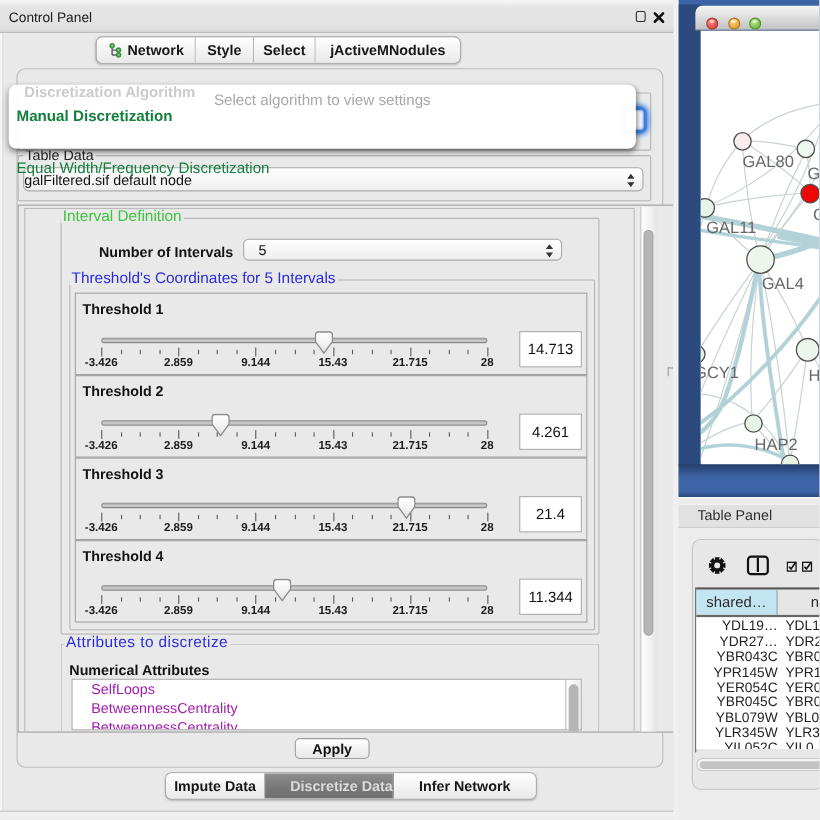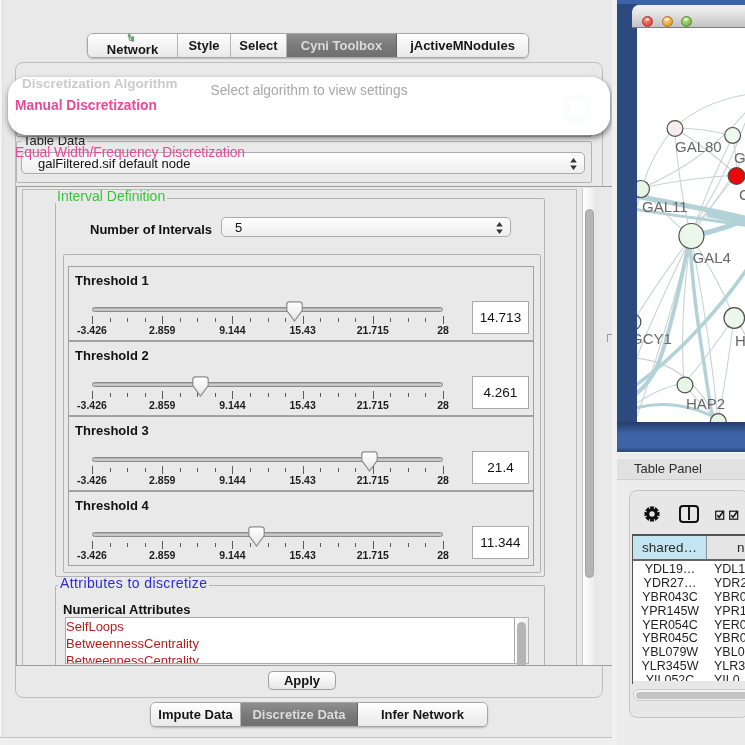--- a/index.html
+++ b/index.html
@@ -37,21 +37,21 @@
   .group-label{font-size:13px;background:#e9e9e9;padding:0 2px;line-height:13px;}
   
   #group-tabledata{left:16px;top:141px;width:574px;height:40px;}
   #label-tabledata{left:21px;top:134px;color:#222;}
   .combo{background:linear-gradient(#ffffff,#f7f7f7 45%,#eeeeee);
       border:1px solid #ababab;border-radius:5px;box-sizing:border-box;
       font-size:13px;color:#111;display:flex;align-items:center;
       box-shadow:inset 0 1px 0 rgba(255,255,255,.9);}
   .combo .arrows{position:absolute;right:7px;}
   #combo-tabledata{left:21px;top:152px;width:564px;height:22px;}
-  #combo-tabledata .txt{margin-left:16px;}
+  #combo-tabledata .txt{margin-left:0;}
   
   #scrollpane{left:16px;top:186px;width:651px;height:480px;border:1px solid #9e9e9e;
       box-sizing:border-box;overflow:hidden;background:#e9e9e9;}
   #sp-inner{left:5px;top:2px;width:555px;height:478px;border:1px solid #bababa;box-sizing:border-box;}
   #sp-vsb{left:565px;top:1px;width:14px;height:478px;
       background:linear-gradient(90deg,#ffffff,#f2f2f2 60%,#e4e4e4);border-left:1px solid #c7c7c7;}
   #sp-vsb-thumb{left:2px;top:21px;width:9px;height:369px;border-radius:5px;
       background:#b5b5b5;border:1px solid #a3a3a3;box-sizing:border-box;}
   
   #group-interval{left:38px;top:11px;width:488px;height:377px;}
@@ -75,36 +75,36 @@
       width:44px;margin-left:-22px;text-align:center;}
   .thr-value{position:absolute;left:403px;top:34px;width:57px;height:33px;background:#fff;
       border:1px solid #a9a9a9;box-sizing:border-box;display:flex;align-items:center;
       justify-content:center;font-size:13.5px;color:#111;}
   
   #group-attrs{left:38px;top:398px;width:488px;height:120px;border-bottom:none;}
   #label-attrs{left:41px;top:390px;color:#2b2bdd;font-size:14px;letter-spacing:0.4px;}
   #label-numattrs{left:46px;top:415px;font-weight:bold;font-size:13px;color:#111;}
   #attr-list{left:48px;top:430px;width:450px;height:47px;background:#fff;
       border:1px solid #aaaaaa;box-sizing:border-box;overflow:hidden;}
-  .attr-item{font-size:13px;color:#b91c1c;height:17px;line-height:17px;padding-left:0;}
+  .attr-item{font-size:13px;color:#a21caf;height:17px;line-height:17px;padding-left:17px;}
   #attr-vsb{left:498px;top:430px;width:14px;height:47px;background:linear-gradient(90deg,#fff,#eee);
       border:1px solid #b5b5b5;border-left:none;box-sizing:border-box;}
   #attr-vsb-thumb{left:2px;top:4px;width:9px;height:60px;border-radius:5px;background:#b5b5b5;}
   
   #apply-btn{left:268px;top:671px;width:68px;height:19px;border:1px solid #9f9f9f;border-radius:4.5px;
       background:linear-gradient(#ffffff,#f1f1f1 60%,#e7e7e7);display:flex;align-items:center;
       justify-content:center;font-size:13px;font-weight:600;color:#111;box-sizing:border-box;}
   
   #combo-focus-ring{left:566px;top:97px;width:22px;height:24px;border-radius:6px;
       border:3px solid #4080dd;background:#fdfdff;box-shadow:0 0 4px 2px rgba(70,130,230,.9), inset 0 0 2px 1px rgba(70,130,230,.5);
       box-sizing:border-box;}
   #popup{left:8px;top:77px;width:570px;height:58px;background:rgba(255,255,255,.97);
-      border-radius:19px;box-shadow:0 3px 6px rgba(0,0,0,.40), 2px 2px 4px rgba(0,0,0,.18);padding-left:32px;}
+      border-radius:7px;box-shadow:0 3px 6px rgba(0,0,0,.40), 2px 2px 4px rgba(0,0,0,.18);}
   #popup-ghost{left:14px;top:-1px;font-size:13.5px;font-weight:bold;color:#cbcbcb;}
-  .popup-row{position:absolute;left:0;width:100%;height:15px;line-height:15px;font-size:13.8px;color:#ec4899;}
+  .popup-row{position:absolute;left:0;width:100%;height:15px;line-height:15px;font-size:13.8px;color:#15803d;}
   #popup-row-0{top:6px;text-align:center;color:#a8a8a8;}
   #popup-row-1{top:21px;padding-left:7px;font-weight:bold;box-sizing:border-box;}
   #popup-row-2{top:36px;padding-left:7px;box-sizing:border-box;margin-top:32px;}
   
   #gap-strip{left:612px;top:0;width:5px;height:745px;background:#f0f0f0;}
   #main-blue{left:617px;top:0;width:128px;height:452px;background:#3c62a7;}
   #blue-dark-strip{left:617px;top:4px;width:20px;height:420px;background:#2d4a7f;}
   #blue-dark-band{left:617px;top:422px;width:128px;height:30px;background:linear-gradient(#243d69,#3e64a8 40%,#3e64a8 82%,#2b4878);}
   #net-window{left:632px;top:5px;width:113px;height:417px;}
   #net-titlebar{left:0;top:0;width:113px;height:23px;border-top-left-radius:7px;
@@ -124,58 +124,62 @@
   #tp-widget{left:629px;top:490px;width:120px;height:228px;background:#e7e7e7;
       border:1px solid #c4c4c4;border-radius:8px;box-sizing:border-box;}
   #tbl-topline{left:633px;top:534px;width:112px;height:2px;background:#555;}
   #tbl-header{left:633px;top:536px;width:112px;height:23px;overflow:hidden;display:flex;}
   .th1{flex:none;width:74px;background:#c3e5f1;border-right:1px solid #85939b;box-sizing:border-box;
       display:flex;align-items:center;justify-content:center;font-size:13.5px;color:#2b2b2b;}
   .th2{flex:none;width:80px;background:#e5e5e5;display:flex;align-items:center;font-size:13.5px;color:#2b2b2b;padding-left:30px;box-sizing:border-box;}
   #tbl-body{left:633px;top:559px;width:112px;height:119px;background:#fff;overflow:hidden;
       border-top:2px solid #666;padding-top:1px;box-sizing:content-box;}
   .tr{display:flex;height:13.9px;align-items:center;}
-  .td1{flex:none;width:74px;text-align:center;font-size:12.5px;color:#1f1f1f;}
+  .td1{flex:none;width:74px;text-align:right;font-size:12.5px;color:#1f1f1f;}
   .td2{flex:none;width:60px;padding-left:7px;font-size:12.5px;color:#1f1f1f;white-space:nowrap;}
   #tbl-hsb{left:633px;top:689px;width:120px;height:12px;border:1px solid #c9c9c9;border-radius:6px;
       background:#f4f4f4;box-sizing:border-box;}
   #tbl-hsb-thumb{left:2px;top:1.5px;width:120px;height:7px;border-radius:4px;background:#c3c3c3;}
   
   #splitter-nub{left:607px;top:334px;width:4px;height:7px;border:1px solid #9a9a9a;border-right:none;border-bottom:none;}
 </style>
 </head>
 <body>
 
 
 
 
 <div class="abs" id="cp-window">
+  <div class="abs" id="cp-titlebar">
+    <div class="abs" id="cp-title">Control Panel</div>
+    <div class="abs" id="cp-float-icon"></div>
+    <svg class="abs" id="cp-close-icon" width="10" height="10" viewBox="0 0 10 10">
+        <path d="M1.2,1.2 L8.8,8.8 M8.8,1.2 L1.2,8.8" stroke="#111" stroke-width="2.4" stroke-linecap="round"></path>
+      </svg>
+  </div>
 
   <div class="abs seg-bar" id="top-tabs">
-      <div class="seg" style="width: 90px; flex-direction: column;">
+      <div class="seg" style="width: 90px;">
         <svg width="14" height="16" viewBox="0 0 14 16" class="net-icon">
           <path d="M3.5,4 L3.5,12.5 M3.5,7.5 L9.5,7.5 M3.5,12.5 L9.5,12.5" stroke="#5a5f6e" stroke-width="1.5" fill="none"></path>
           <circle cx="3.5" cy="3" r="2.5" fill="#44a844" stroke="#267d26" stroke-width="0.8"></circle>
           <circle cx="10.2" cy="7.5" r="2.5" fill="#44a844" stroke="#267d26" stroke-width="0.8"></circle>
           <circle cx="10.2" cy="12.5" r="2.5" fill="#44a844" stroke="#267d26" stroke-width="0.8"></circle>
           <circle cx="3.5" cy="3" r="1" fill="#8fd08f"></circle>
           <circle cx="10.2" cy="7.5" r="1" fill="#8fd08f"></circle>
           <circle cx="10.2" cy="12.5" r="1" fill="#8fd08f"></circle>
         </svg>
         <span>Network</span>
       </div>
       <div class="seg" style="width: 53px;">
         <span>Style</span>
       </div>
       <div class="seg" style="width: 56px;">
         <span>Select</span>
       </div>
-      <div class="seg sel" style="width: 110px;">
-        <span>Cyni Toolbox</span>
-      </div>
       <div class="seg" style="width: 131px;">
         <span>jActiveMNodules</span>
       </div>
     </div>
 
   <div class="abs" id="content-panel"></div>
 
   <div class="abs group" id="group-tabledata"></div>
   <div class="abs group-label" id="label-tabledata">Table Data</div>
   <div class="abs combo" id="combo-tabledata">
@@ -192,20 +196,21 @@
     <div class="abs group-label" id="label-interval">Interval Definition</div>
     <div class="abs" id="label-noi">Number of Intervals</div>
     <div class="abs combo" id="combo-noi">
       <span class="txt">5</span>
       <svg class="arrows" style="top:4px;" width="7" height="12" viewBox="0 0 7 12">
           <path d="M3.5,0 L6.8,4.4 L0.2,4.4 Z M0.2,7.6 L6.8,7.6 L3.5,12 Z" fill="#333"></path>
         </svg>
     </div>
 
     <div class="abs group" id="group-thresholds"></div>
+    <div class="abs group-label" id="label-thresholds">Threshold's Coordinates for 5 Intervals</div>
     <div class="abs" id="threshold-stack">
         <div class="thr-box" style="top: 0px;">
           <div class="thr-label">Threshold 1</div>
           <div class="thr-track"></div>
           <div class="tick major" style="left: 23px;"></div>
           <div class="tick-label" style="left: 23px;">-3.426</div>
           <div class="tick minor" style="left: 40.55px;"></div>
           <div class="tick minor" style="left: 58.1px;"></div>
           <div class="tick minor" style="left: 75.65px;"></div>
           <div class="tick major" style="left: 93.2px;"></div>
@@ -358,21 +363,21 @@
       <div class="abs" id="sp-vsb-thumb"></div>
     </div>
   </div>
 
   <div class="abs" id="apply-btn">Apply</div>
 
   <div class="abs seg-bar" id="bottom-tabs">
       <div class="seg" style="width: 90px;">
         <span>Impute Data</span>
       </div>
-      <div class="seg sel" style="width: 117px;">
+      <div class="seg sel" style="width: 117px; justify-content: flex-end;">
         <span>Discretize Data</span>
       </div>
       <div class="seg" style="width: 129px;">
         <span>Infer Network</span>
       </div>
     </div>
 
   <div class="abs group" id="group-algo" style="left:16px;top:84px;width:574px;height:51px;"></div>
 
   <div class="abs" id="combo-focus-ring"></div>

